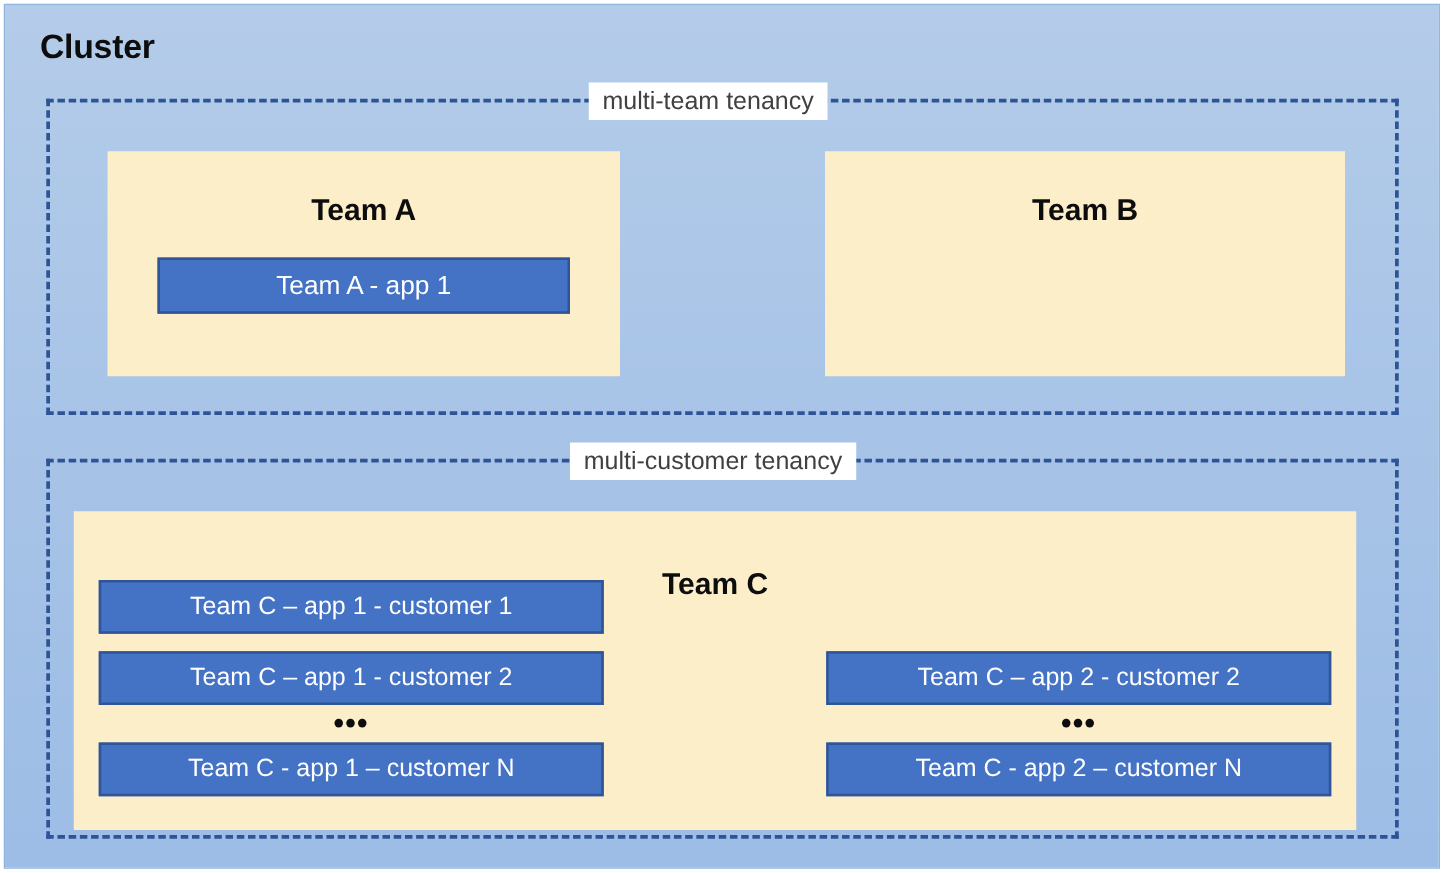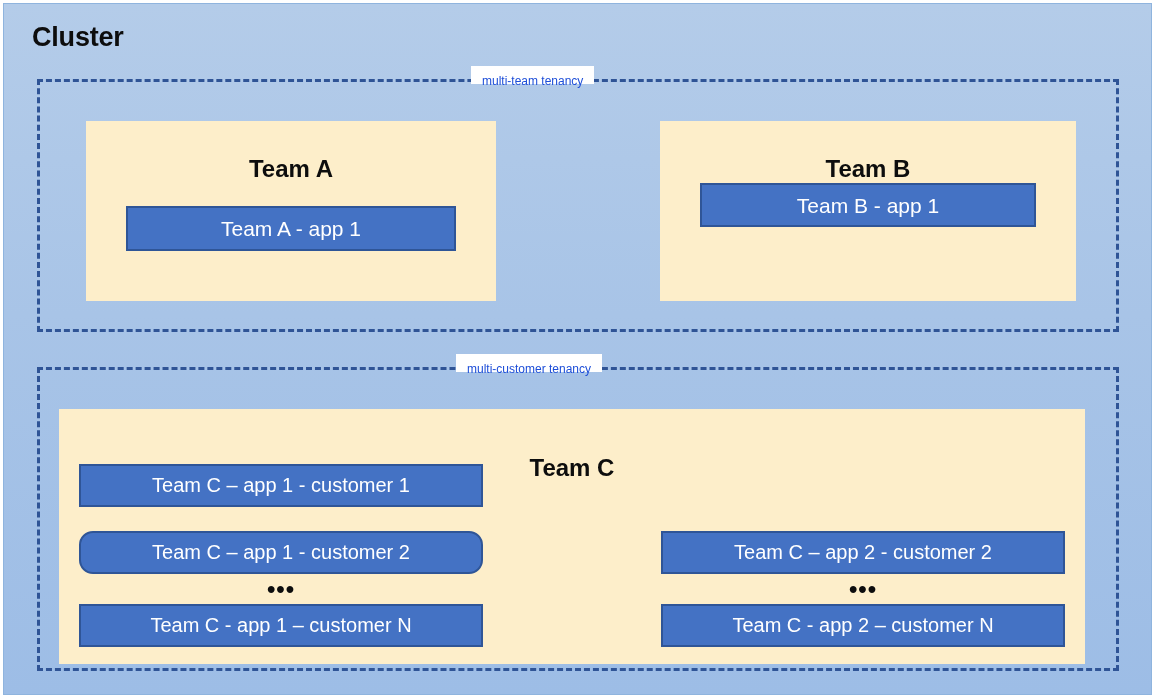--- a/index.html
+++ b/index.html
@@ -51,24 +51,24 @@
     left: 33px;
     top: 363px;
     width: 1082px;
     height: 304px;
   }
 
   
   .tenancy-label {
     position: absolute;
     background: #ffffff;
-    color: #1d4ed8;
-    font-size: 12px;
+    color: #404040;
+    font-size: 20px;
     line-height: 30px;
-    height: 18px;
+    height: 30px;
     padding: 0 11px;
     white-space: nowrap;
     text-align: center;
   }
   #multi-team-label {
     left: 467px;
     top: 62px;
   }
   #multi-customer-label {
     left: 452px;
@@ -140,21 +140,21 @@
     width: 404px;
     display: flex;
     flex-direction: column;
     justify-content: flex-end;
   }
   .team-c-column .app-box {
     width: 100%;
     height: 43px;
     font-size: 20px;
   }
-  .team-c-column .app-box + .app-box { margin-top: 24px; border-radius: 14px; }
+  .team-c-column .app-box + .app-box { margin-top: 14px; }
 
   .ellipsis-row {
     height: 30px;
     display: flex;
     align-items: center;
     justify-content: center;
     font-size: 24px;
     font-weight: bold;
     color: #0d0d0d;
     line-height: 12px;
@@ -175,21 +175,20 @@
   <div id="team-a-box" class="team-box">
     <div class="team-title">Team A</div>
     <div id="team-a-apps">
       <div class="app-box">Team A - app 1</div>
     </div>
   </div>
 
   <div id="team-b-box" class="team-box">
     <div class="team-title">Team B</div>
     <div id="team-b-apps">
-      <div class="app-box">Team B - app 1</div>
     </div>
   </div>
 
   <div id="multi-customer-region" class="tenancy-region"></div>
 
   <div id="multi-customer-label" class="tenancy-label">multi-customer tenancy</div>
 
   <div id="team-c-box" class="team-box">
     <div class="team-title">Team C</div>
 

